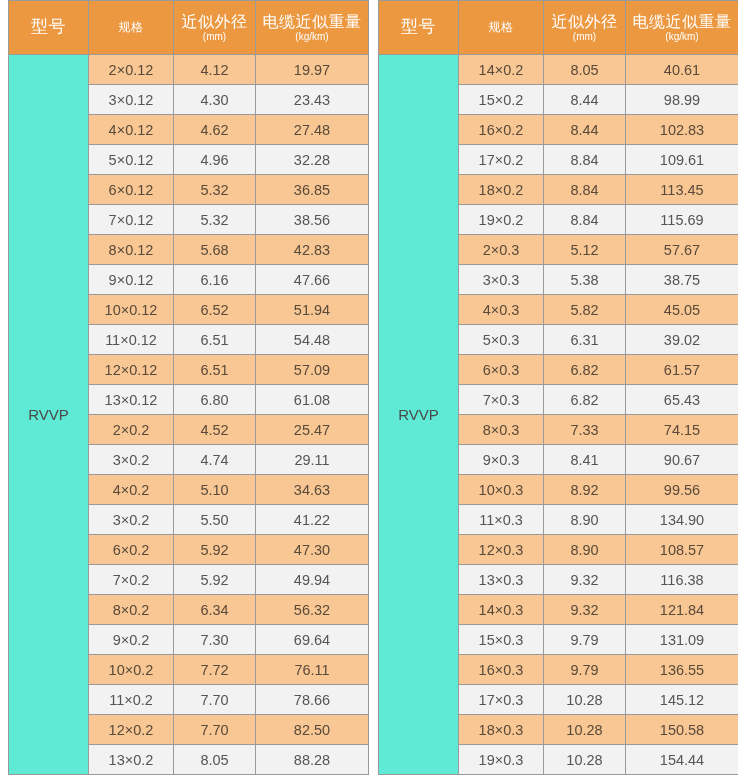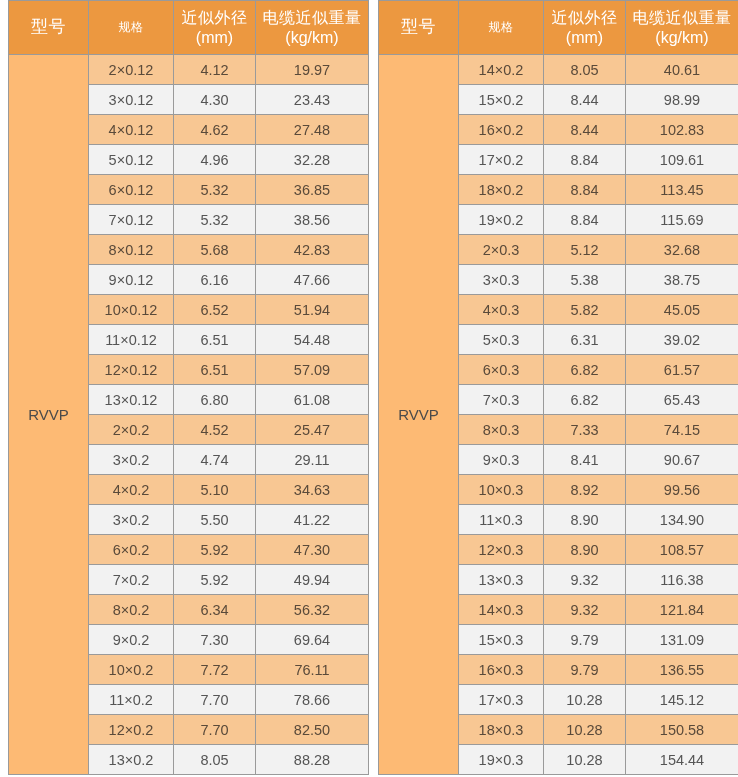--- a/index.html
+++ b/index.html
@@ -51,42 +51,42 @@
     background: #ec9840;
     color: #ffffff;
     height: 53px;
     font-size: 16px;
     line-height: 1.22;
     border-color: #d8892f;
     letter-spacing: 0.5px;
   }
   thead th .unit {
     display: block;
-    font-size: 16px;
+    font-size: 10px;
     letter-spacing: 0;
   }
   thead th.model-col { font-size: 17px; }
   thead th.spec-col  { font-size: 12px; margin-top: 28px; }
 
   tbody td {
     height: 29px;
     font-size: 14.5px;
     color: #4a4a4a;
     background: #f2f2f2;
   }
   tbody tr.odd td.data {
     background: #f8c793;
     color: #5a4a3a;
   }
   tbody tr.even td.data {
     background: #f2f2f2;
     color: #555555;
   }
   td.model-cell {
-    background: #fdba74;
+    background: #5eead4;
     color: #4a4a4a;
     font-size: 15px;
   }
   col.c-model { width: 80px; }
   col.c-spec  { width: 85px; }
   col.c-od    { width: 82px; }
   col.c-wt    { width: 113px; }
 </style>
 </head>
 <body>
@@ -291,21 +291,21 @@
             <td class="data">113.45</td>
           </tr>
           <tr class="even">
             <td class="data">19×0.2</td>
             <td class="data">8.84</td>
             <td class="data">115.69</td>
           </tr>
           <tr class="odd">
             <td class="data">2×0.3</td>
             <td class="data">5.12</td>
-            <td class="data">32.68</td>
+            <td class="data">57.67</td>
           </tr>
           <tr class="even">
             <td class="data">3×0.3</td>
             <td class="data">5.38</td>
             <td class="data">38.75</td>
           </tr>
           <tr class="odd">
             <td class="data">4×0.3</td>
             <td class="data">5.82</td>
             <td class="data">45.05</td>

